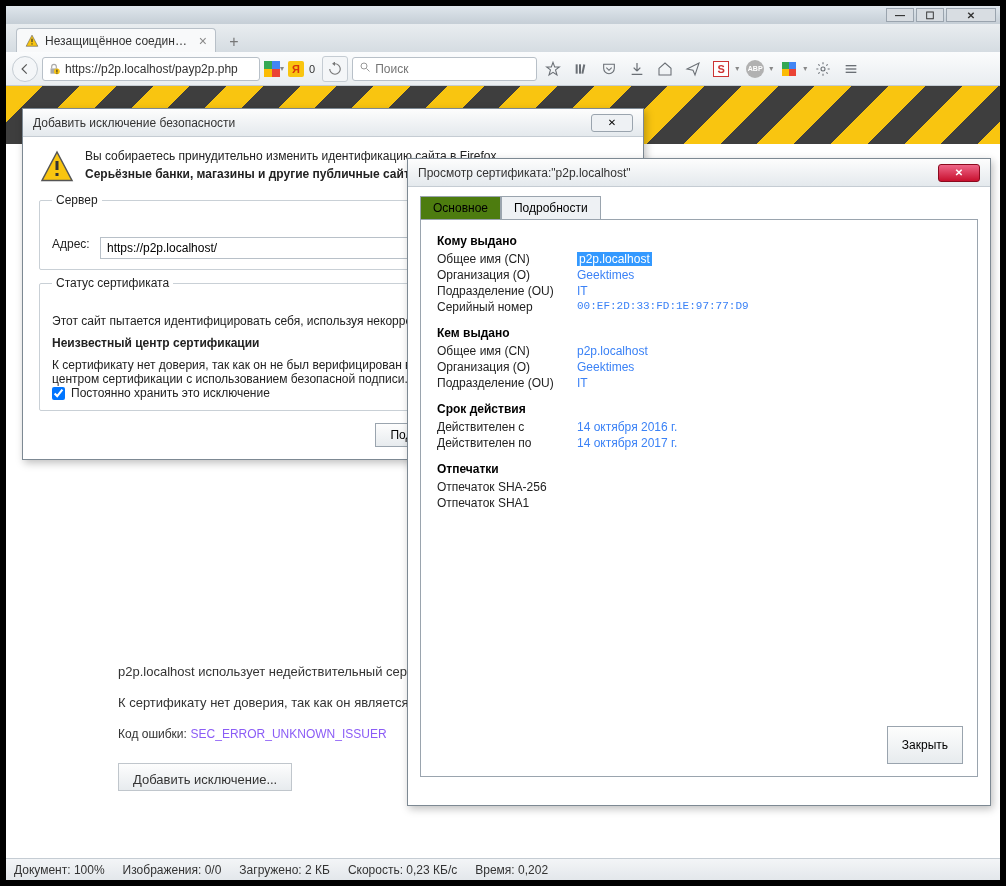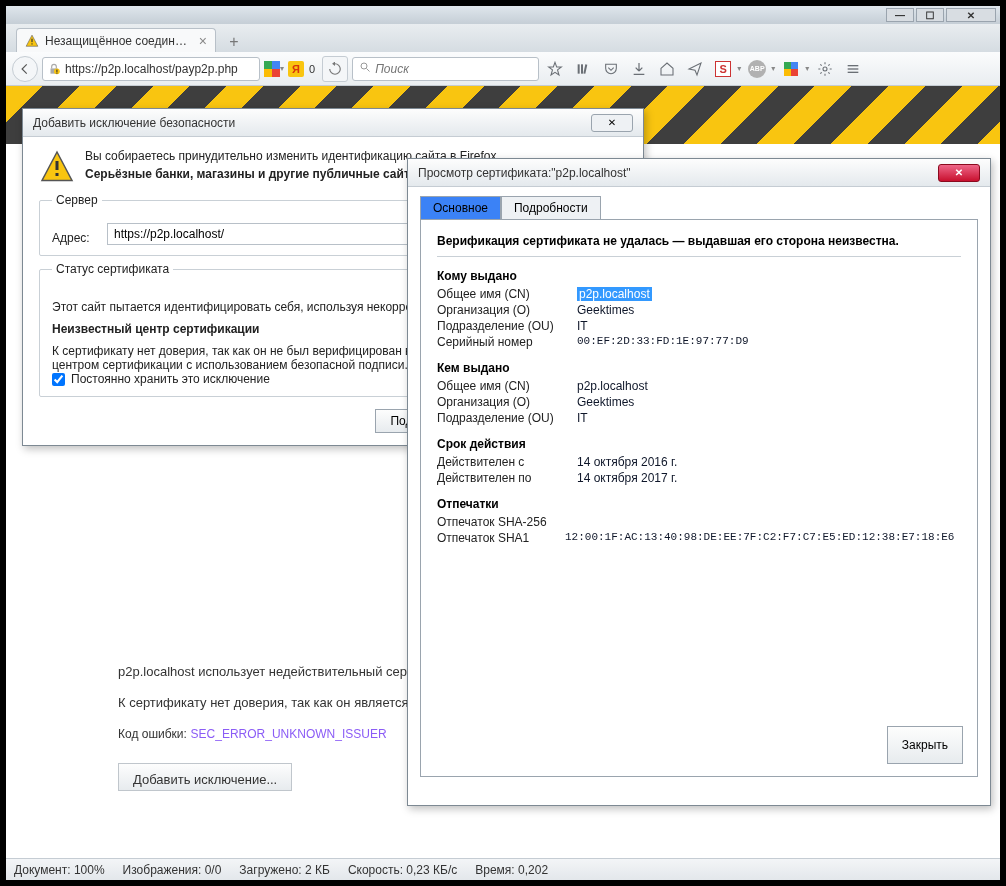--- a/index.html
+++ b/index.html
@@ -18,21 +18,21 @@
   .newtab{width:24px;height:20px;margin-left:6px;color:#777;display:flex;align-items:center;justify-content:center;font-size:16px;cursor:pointer}
   
   .navbar{height:34px;background:linear-gradient(#fbfcfd,#e9edf0);border-bottom:1px solid #c5ccd3;display:flex;align-items:center;padding:0 6px;gap:4px}
   .navbtn{width:26px;height:26px;border:1px solid #c5ccd3;border-radius:3px;background:#f4f6f8;display:flex;align-items:center;justify-content:center;color:#555;cursor:pointer}
   .navbtn.round{border-radius:50%}
   .addrbox{flex:0 0 218px;height:24px;border:1px solid #b8c0c8;border-radius:3px;background:#fff;display:flex;align-items:center;padding:0 4px;gap:4px}
   .addrbox .lockwarn{width:14px;height:14px;display:inline-flex;align-items:center;justify-content:center}
   .addrbox input{border:none;outline:none;flex:1;font-size:12px;color:#333}
   .searchbox{flex:0 0 140px;height:24px;border:1px solid #b8c0c8;border-radius:3px;background:#fff;display:flex;align-items:center;padding:0 6px;gap:4px}
   .searchbox .mag{color:#888}
-  .searchbox input{border:none;outline:none;flex:1;font-size:12px;font-style:italic;color:#888}
+  .searchbox input{border:none;outline:none;flex:1;font-size:12px;color:#888}
   .tbico{width:24px;height:24px;display:flex;align-items:center;justify-content:center;color:#6a6f75;cursor:pointer}
   .tbico svg{width:16px;height:16px}
   .badge-block{display:flex;align-items:center;gap:2px}
   .yandex-ico{width:16px;height:16px;background:#f9c510;border-radius:2px;display:flex;align-items:center;justify-content:center;font-weight:bold;color:#d8350a;font-size:11px}
   .yandex-count{font-size:11px;color:#333;padding:0 3px}
   .abp-ico{width:18px;height:18px;background:#b1b1b1;border-radius:50%;display:flex;align-items:center;justify-content:center;font-size:7px;color:#fff;font-weight:bold}
   .stylish-ico{width:16px;height:16px;background:#fff;border:1px solid #c33;color:#c33;font-weight:bold;display:flex;align-items:center;justify-content:center;font-size:11px}
   .goog-box{width:16px;height:16px;position:relative}
   .goog-box::before{content:"";position:absolute;inset:0;background:conic-gradient(#4285f4 0 25%,#ea4335 0 50%,#fbbc05 0 75%,#34a853 0)}
   .drop-caret{font-size:8px;color:#888;margin-left:-2px}
@@ -53,43 +53,43 @@
   .dlg-title span{flex:1;color:#333}
   .dlg-close{width:42px;height:18px;border:1px solid #9aa4ae;border-radius:3px;background:#eef1f4;display:flex;align-items:center;justify-content:center;font-size:10px;cursor:pointer}
   .dlg-body{padding:12px 16px 12px 16px;color:#222}
   .introrow{display:flex;gap:10px;align-items:flex-start;margin-bottom:8px}
   .bigwarn{width:36px;height:36px;flex:none}
   .bigwarn svg{width:36px;height:36px}
   .introrow .t1{margin-bottom:4px}
   .introrow .t2{font-weight:bold}
   .fs{border:1px solid #c9d0d6;border-radius:2px;padding:10px 12px;margin-top:6px}
   .fs legend{padding:0 4px;color:#222}
-  .addr-row{margin-top:6px;display:flex;align-items:flex-end;gap:13px}
+  .addr-row{margin-top:20px;display:flex;align-items:flex-start;gap:6px}
   .addr-row label{width:42px}
   .addr-row input{flex:1;height:22px;border:1px solid #b8c0c8;padding:0 6px}
   .status-sec{margin-top:14px}
   .status-sec .desc{margin-bottom:8px}
   .status-sec .unk{font-weight:bold;margin-bottom:8px}
   .perm{display:flex;align-items:center;gap:6px}
   .dlgactions{margin-top:12px;text-align:right}
   .dlgactions button{height:24px;padding:0 14px;border:1px solid #9aa4ae;background:linear-gradient(#fdfdfd,#e7ebee);cursor:pointer;margin-left:6px}
   
   .dlg2{left:407px;top:158px;width:584px;height:648px}
   .dlg2 .dlg-title{background:linear-gradient(#fdfdfd,#e4e9ed)}
   .dlg2 .dlg-title .winclose{width:42px;height:18px;background:linear-gradient(#e68,#c8102e);border:1px solid #8a0a1e;border-radius:3px;display:flex;align-items:center;justify-content:center;color:#fff;font-size:10px;font-weight:bold;cursor:pointer}
   .tabs2{display:flex;gap:0;margin:8px 0 0 12px}
   .tab2{padding:4px 12px;border:1px solid #9aa4ae;background:#eef1f4;cursor:pointer;position:relative;top:1px}
-  .tab2.active{background:#3b82f6;border-bottom-color:#fff}
+  .tab2.active{background:#4d7c0f;border-bottom-color:#fff}
   .certpane{margin:0 12px 12px 12px;border:1px solid #9aa4ae;padding:14px 16px;height:558px;position:relative;background:#fff}
   .certpane h4{font-weight:bold;margin:12px 0 4px 0}
   .certpane h4:first-child{margin-top:0}
   .verline{font-weight:bold;border-bottom:1px solid #c9d0d6;padding-bottom:8px;margin-bottom:6px}
   .kv{display:flex;margin:2px 0}
   .kv .k{width:140px;color:#222}
-  .kv .v{color:#0f172a}
+  .kv .v{color:#3b82f6}
   .kv .v.sel{background:#3399ff;color:#fff;padding:0 2px}
   .fingerprints .kv .k{width:128px}
   .fingerprints .kv{align-items:flex-start}
   .mono{font-family:Consolas,"Courier New",monospace;font-size:11px}
   .closebtn{position:absolute;right:14px;bottom:12px;height:38px;padding:0 14px;border:1px solid #9aa4ae;background:linear-gradient(#fdfdfd,#e7ebee);cursor:pointer}
   
   .tri{fill:#f9c510;stroke:#555;stroke-width:1}
   .excl{fill:#333}
 </style>
 </head>
@@ -286,21 +286,20 @@
 <div class="dlg dlg2">
   <div class="dlg-title">
     <span>Просмотр сертификата:"p2p.localhost"</span>
     <div class="winclose">✕</div>
   </div>
   <div class="tabs2">
     <div class="tab2 active">Основное</div>
     <div class="tab2">Подробности</div>
   </div>
   <div class="certpane">
-    <div class="verline">Верификация сертификата не удалась — выдавшая его сторона неизвестна.</div>
 
     <h4>Кому выдано</h4>
     <div class="kv">
         <div class="k">Общее имя (CN)</div>
         <div class="v sel">p2p.localhost</div>
       </div>
     <div class="kv">
         <div class="k">Организация (O)</div>
         <div class="v">Geektimes</div>
       </div>
@@ -337,19 +336,18 @@
         <div class="v">14 октября 2017 г.</div>
       </div>
 
     <h4>Отпечатки</h4>
     <div class="fingerprints">
       <div class="kv">
           <div class="k">Отпечаток SHA-256</div>
         </div>
       <div class="kv">
           <div class="k">Отпечаток SHA1</div>
-          <div class="v mono">12:00:1F:AC:13:40:98:DE:EE:7F:C2:F7:C7:E5:ED:12:38:E7:18:E6</div>
         </div>
     </div>
 
     <button class="closebtn">Закрыть</button>
   </div>
 </div>
 
 </body></html>

